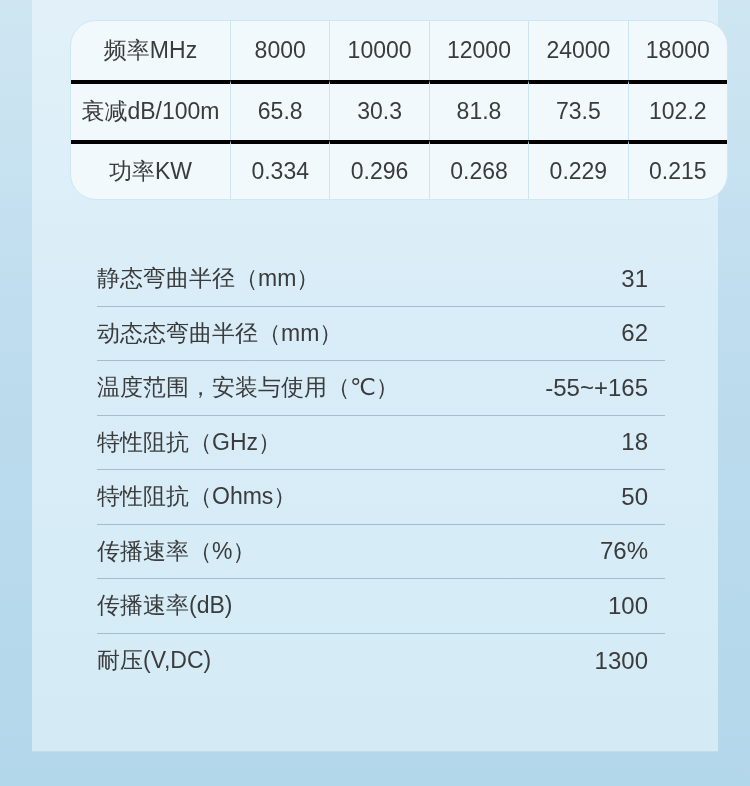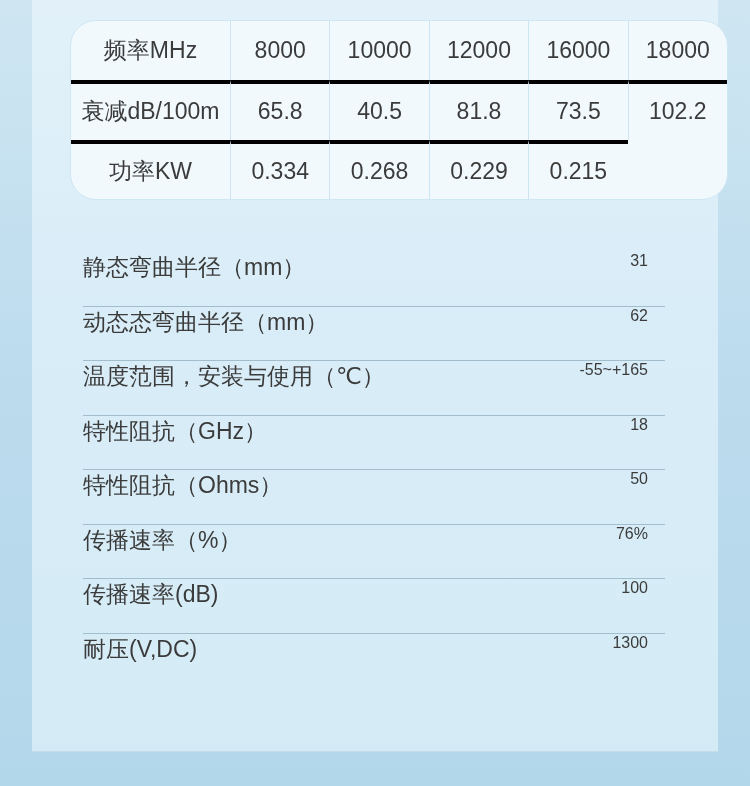--- a/index.html
+++ b/index.html
@@ -44,50 +44,53 @@
   .ft-cell.r0 { border-top:none; }
   
   .spec-list {
     position:absolute;
     left:51px; top:252px;
     width:582px;
   }
   .spec-row {
     height:54.5px;
     display:flex;
+    align-items:center;
     justify-content:space-between;
     border-bottom:1px solid #a2becd;
+    margin-left:14px;
   }
   .spec-row:last-child { border-bottom:none; }
   .spec-label { font-size:23px; white-space:nowrap; }
-  .spec-value { font-size:16px; padding-right:17px; white-space:nowrap; }
+  .spec-value { font-size:24px; padding-right:17px; white-space:nowrap; }
 </style>
 </head>
 <body>
 
 <div class="panel">
 
   <div class="freq-table">
 
     <div class="ft-cell r0 c0">频率MHz</div>
     <div class="ft-cell r0">8000</div>
     <div class="ft-cell r0">10000</div>
     <div class="ft-cell r0">12000</div>
-    <div class="ft-cell r0">16000</div>
+    <div class="ft-cell r0">24000</div>
     <div class="ft-cell r0">18000</div>
 
     <div class="ft-cell c0">衰减dB/100m</div>
     <div class="ft-cell">65.8</div>
-    <div class="ft-cell">40.5</div>
+    <div class="ft-cell">30.3</div>
     <div class="ft-cell">81.8</div>
     <div class="ft-cell">73.5</div>
     <div class="ft-cell">102.2</div>
 
     <div class="ft-cell c0">功率KW</div>
     <div class="ft-cell">0.334</div>
+    <div class="ft-cell">0.296</div>
     <div class="ft-cell">0.268</div>
     <div class="ft-cell">0.229</div>
     <div class="ft-cell">0.215</div>
   </div>
 
   <div class="spec-list">
     <div class="spec-row">
       <span class="spec-label">静态弯曲半径（mm）</span>
       <span class="spec-value">31</span>
     </div>

